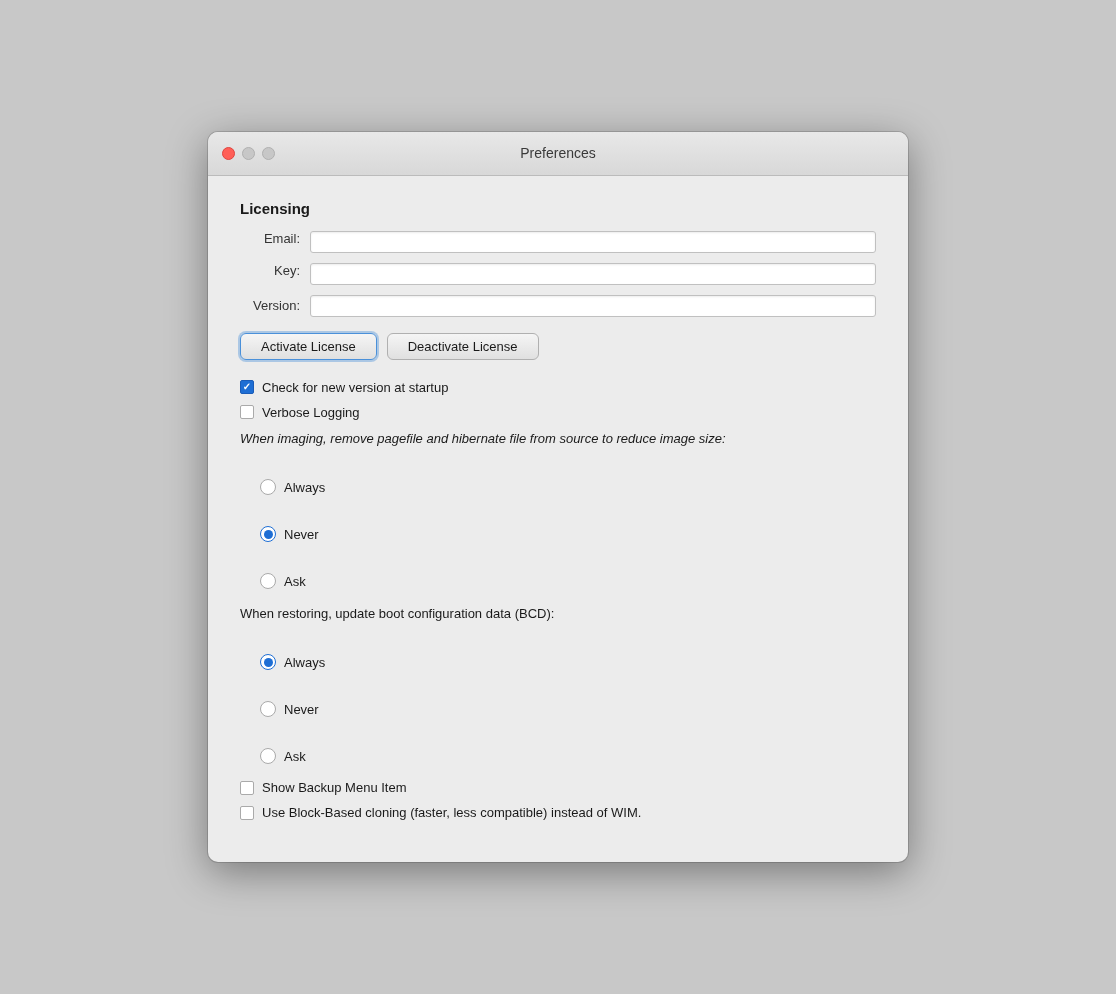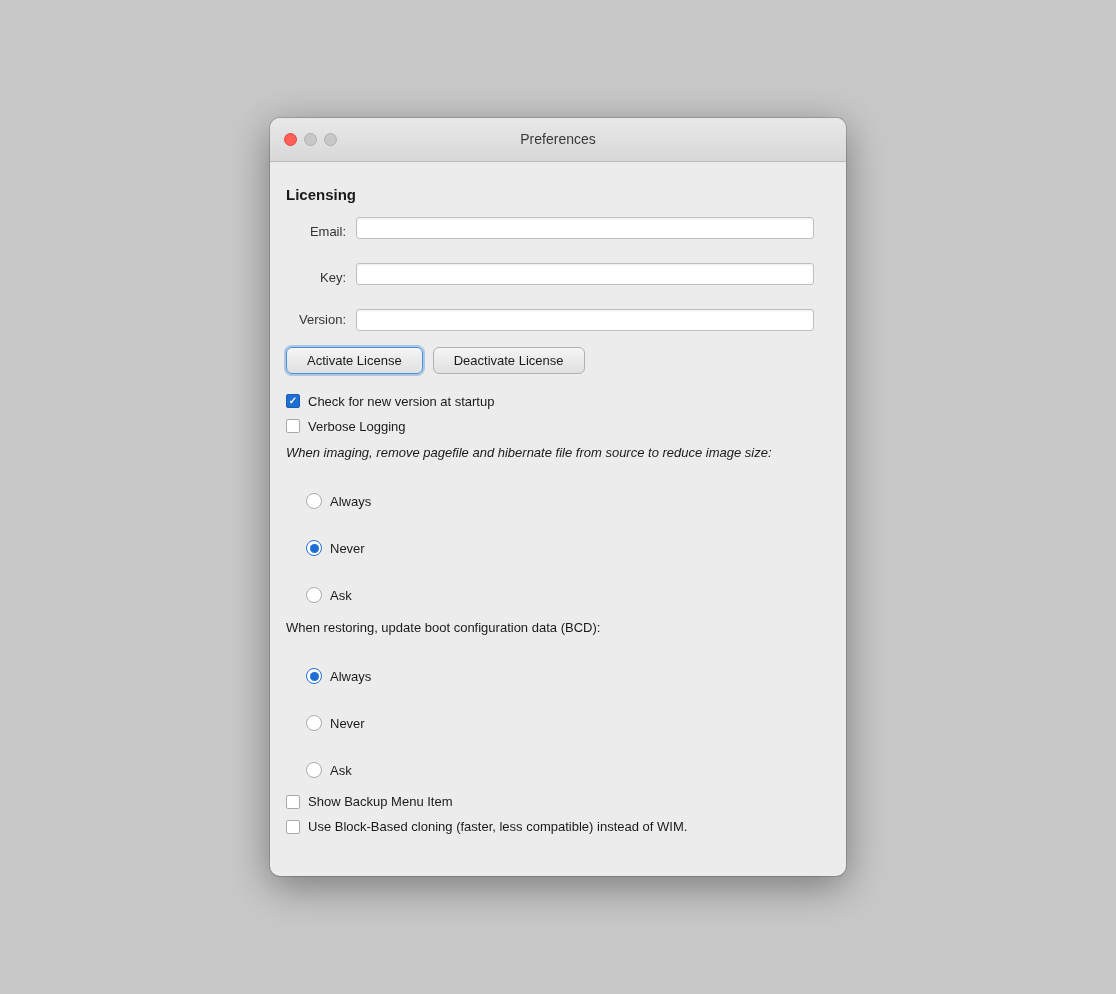--- a/index.html
+++ b/index.html
@@ -13,21 +13,21 @@
       display: flex;
       justify-content: center;
       align-items: center;
       min-height: 100vh;
       font-family: -apple-system, BlinkMacSystemFont, "Helvetica Neue", Helvetica, Arial, sans-serif;
       font-size: 14px;
       color: #1a1a1a;
     }
 
     .window {
-      width: 576px;
+      width: 700px;
       background: #ececec;
       border-radius: 10px;
       box-shadow: 0 10px 40px rgba(0,0,0,0.4), 0 0 0 1px rgba(0,0,0,0.15);
       overflow: hidden;
     }
 
     .titlebar {
       background: linear-gradient(to bottom, #e8e8e8, #d8d8d8);
       height: 44px;
       display: flex;
@@ -67,34 +67,34 @@
     .titlebar-title {
       position: absolute;
       left: 50%;
       transform: translateX(-50%);
       font-size: 14px;
       font-weight: 500;
       color: #3a3a3a;
     }
 
     .content {
-      padding: 24px 32px 32px 16px;
+      padding: 24px 32px 32px 32px;
     }
 
     .section-heading {
       font-size: 15px;
       font-weight: 600;
       margin-bottom: 14px;
       color: #1a1a1a;
     }
 
     .form-group {
       display: flex;
-      align-items: flex-end;
-      margin-bottom: 24px;
+      align-items: flex-start;
+      margin-bottom: 10px;
     }
 
     .form-label {
       width: 70px;
       text-align: right;
       padding-right: 10px;
       color: #333;
       font-size: 13px;
       flex-shrink: 0;
     }

